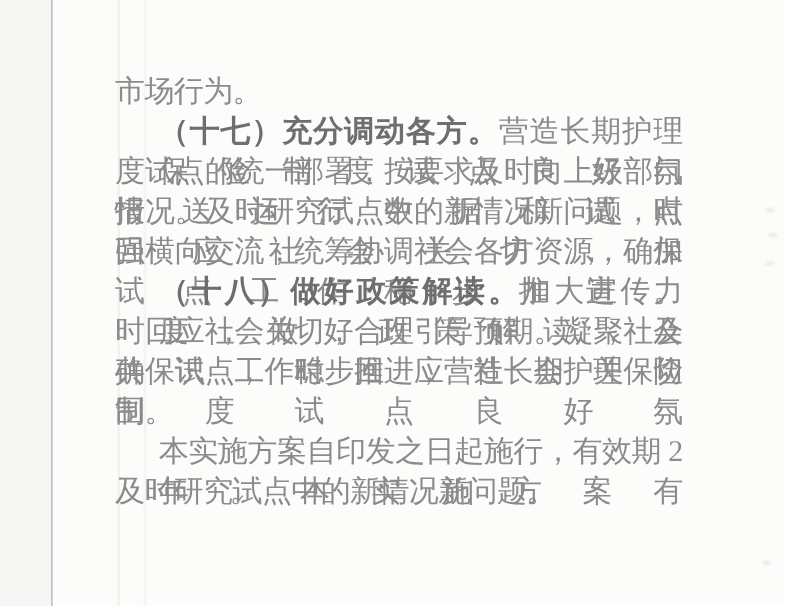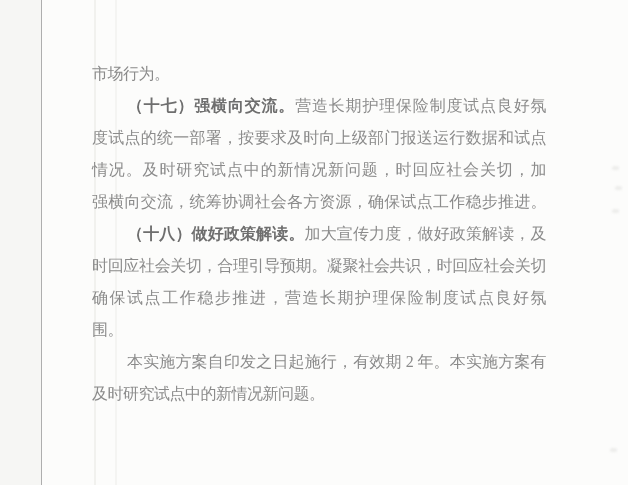--- a/index.html
+++ b/index.html
@@ -23,21 +23,21 @@
     border-right:1px solid var(--fold-line);
   }
   .faint-line{
     position:absolute;top:0;height:485px;width:2px;
     background:var(--faint-line);
   }
   .faint-line.l1{left:94px;}
   .faint-line.l2{left:115px;opacity:.7;}
   .doc{
     position:absolute;left:92px;top:58px;width:454px;
-    font-size:16px;line-height:32px;letter-spacing:-0.5px;
+    font-size:24px;line-height:32px;letter-spacing:-0.5px;
     color:var(--text);
   }
   .line{height:32px;white-space:nowrap;}
   .line.fill{
     white-space:normal;
     text-align:justify;
     text-align-last:justify;
   }
   .line.indent{padding-left:35px;}
   .b{font-weight:bold;color:var(--bold);}
@@ -48,21 +48,21 @@
 </style>
 </head>
 <body>
 
 <div class="left-margin"></div>
 <div class="faint-line l1"></div>
 <div class="faint-line l2"></div>
 
 <div class="doc">
   <div class="line"><span>市场行为。</span></div>
-  <div class="line fill indent"><span class="b">（十七）强横向交流。</span><span>营造长期护理保险制度试点良好氛</span></div>
+  <div class="line fill indent"><span class="b">（十七）充分调动各方。</span><span>营造长期护理保险制度试点良好氛</span></div>
   <div class="line fill"><span>度试点的统一部署，按要求及时向上级部门报送运行数据和试点</span></div>
   <div class="line fill"><span>情况。及时研究试点中的新情况新问题，时回应社会关切，加</span></div>
   <div class="line fill"><span>强横向交流，统筹协调社会各方资源，确保试点工作稳步推进。</span></div>
   <div class="line fill indent"><span class="b">（十八）做好政策解读。</span><span>加大宣传力度，做好政策解读，及</span></div>
   <div class="line fill"><span>时回应社会关切，合理引导预期。凝聚社会共识，时回应社会关切</span></div>
   <div class="line fill"><span>确保试点工作稳步推进，营造长期护理保险制度试点良好氛</span></div>
   <div class="line"><span>围。</span></div>
   <div class="line fill indent"><span>本实施方案自印发之日起施行，有效期 2 年。本实施方案有</span></div>
   <div class="line"><span>及时研究试点中的新情况新问题。</span></div>
 </div>

